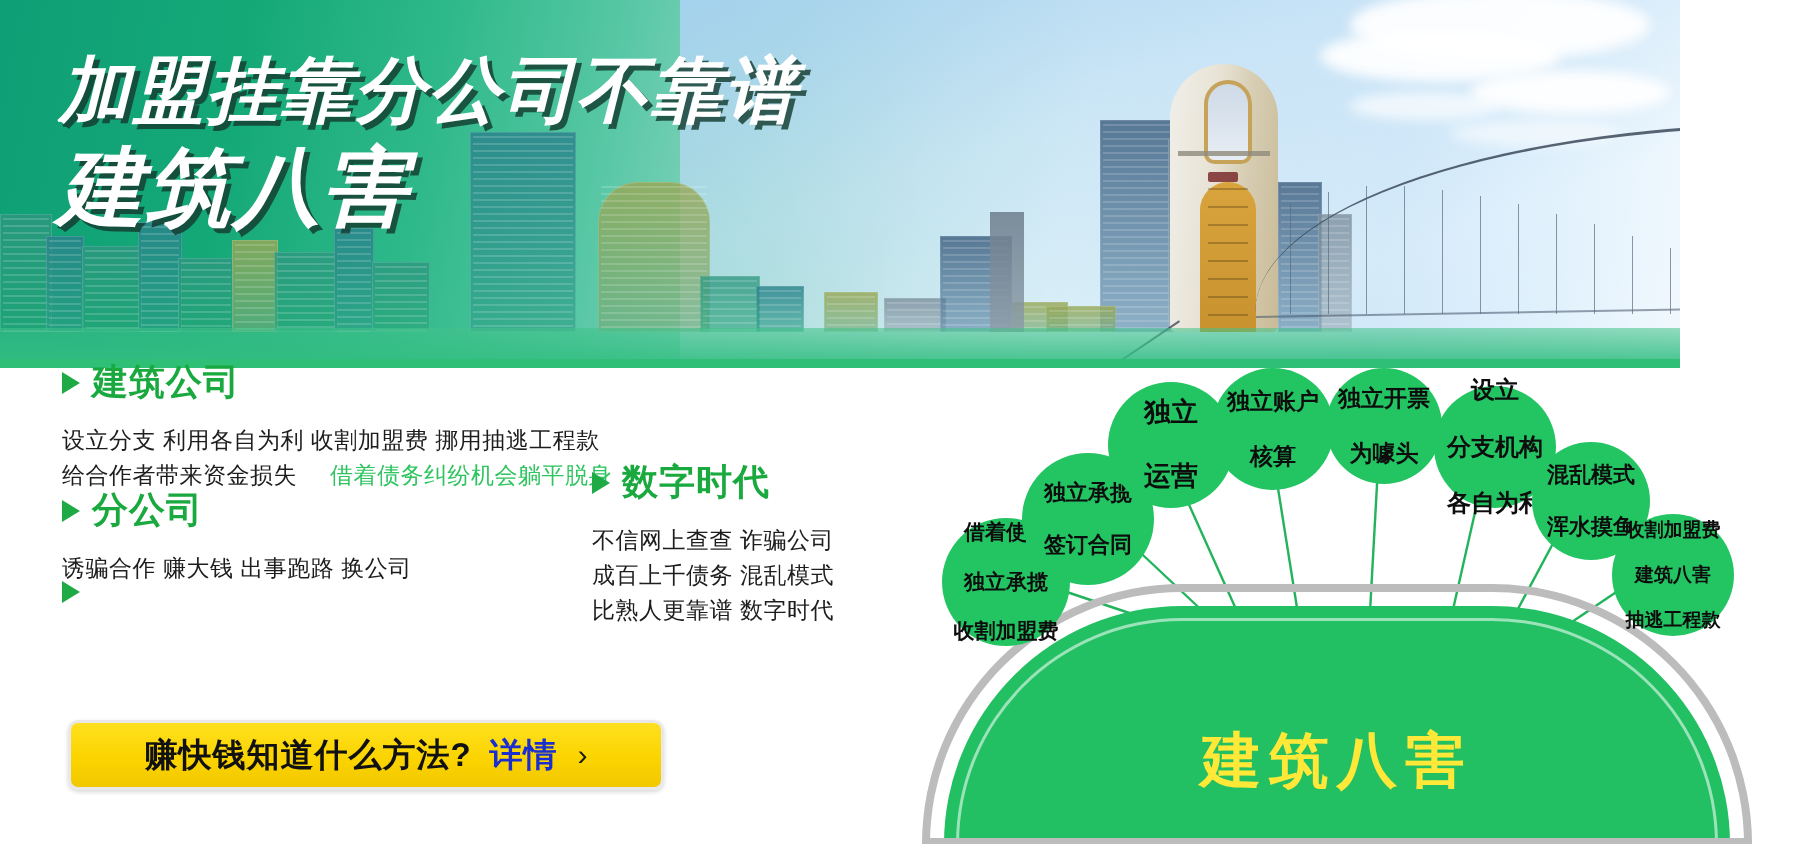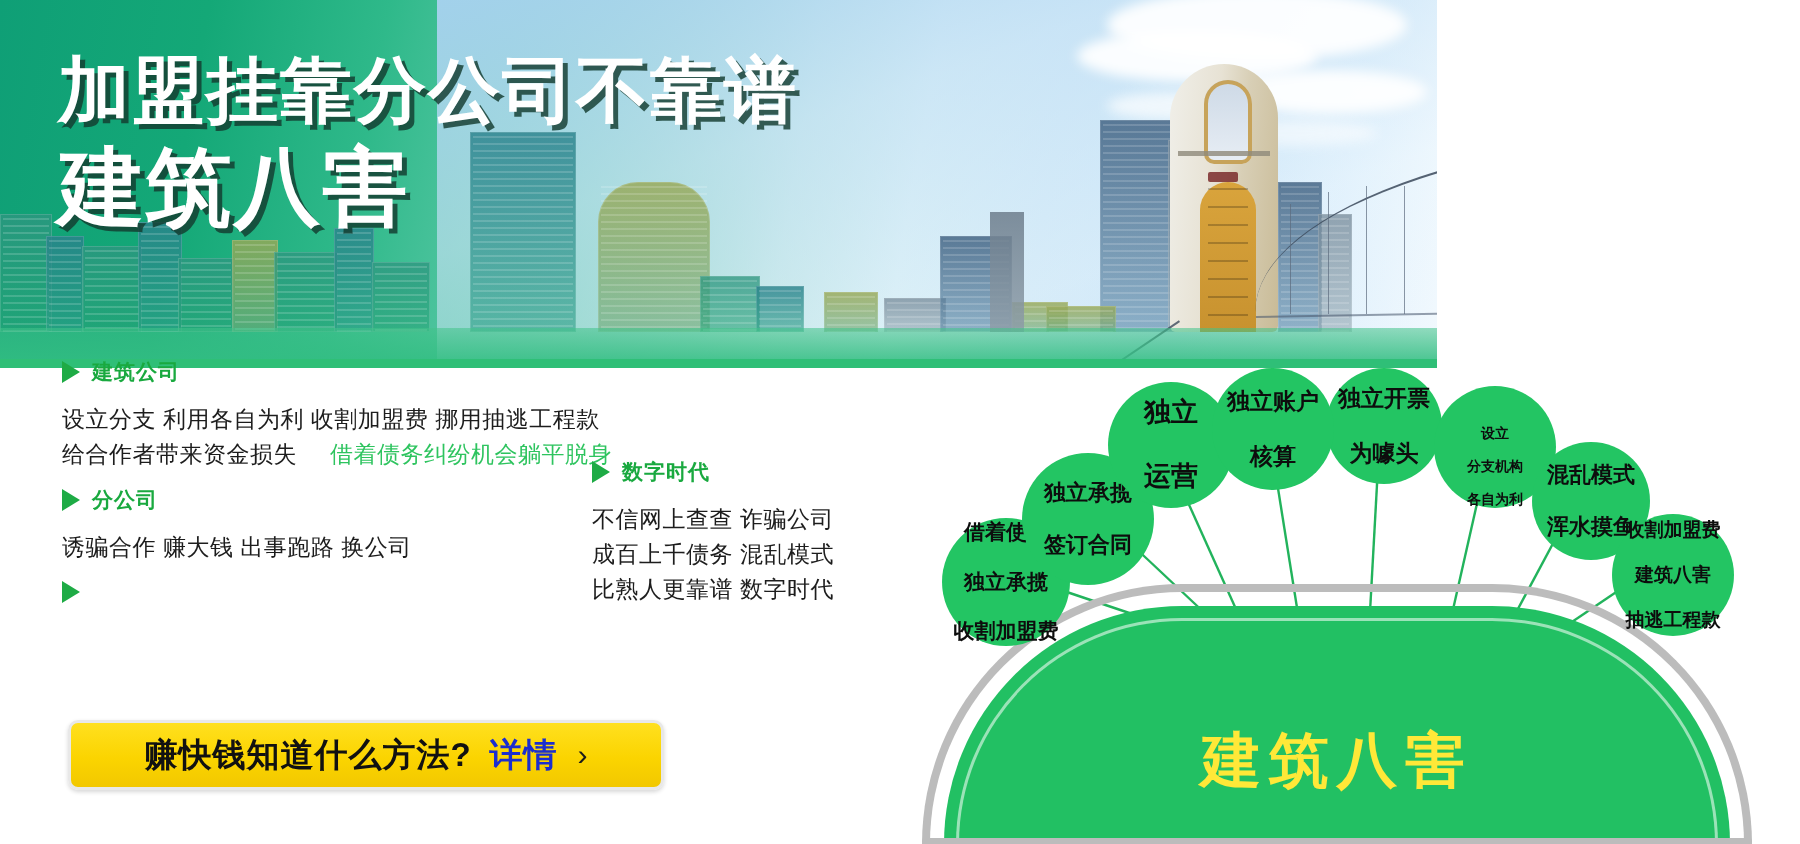--- a/index.html
+++ b/index.html
@@ -8,35 +8,36 @@
     width:1800px;height:844px;
     background:#ffffff;
     font-family:"Liberation Sans","DejaVu Sans",sans-serif;
     overflow:hidden;
     position:relative;
   }
   .page{position:relative;width:1800px;height:844px;overflow:hidden;background:#fff;}
 
   
   .hero{
-    position:absolute;left:0;top:0;width:1437px;height:368px;
+    position:absolute;left:0;top:0;width:1680px;height:368px;
     overflow:hidden;
     background:
       linear-gradient(100deg,
         #0f9f76 0%,
         #14a877 14%,
         #2fb98a 26%,
         #57c7a4 36%,
         #8dd6c3 46%,
         #bfe6e4 55%,
         #d6eef5 63%,
         #cfe8f7 72%,
         #cbe5f8 82%,
         #dff0fc 92%,
         #f2f9fe 100%);
+    font-style: italic;
   }
   
   .hero-sky{
     position:absolute;right:0;top:0;width:1000px;height:368px;
     background:linear-gradient(160deg,rgba(168,210,240,.95) 0%,rgba(198,226,246,.65) 35%,rgba(240,249,254,.25) 70%,rgba(255,255,255,0) 100%);
   }
   .cloud{position:absolute;background:rgba(255,255,255,.92);border-radius:50%;filter:blur(6px);}
   .c1{right:30px;top:-10px;width:300px;height:70px;}
   .c2{right:120px;top:30px;width:240px;height:52px;}
   .c3{right:10px;top:70px;width:200px;height:44px;}
@@ -110,21 +111,21 @@
 
   
   .content{position:absolute;left:0;top:368px;width:900px;height:476px;}
   .sec{position:absolute;}
   .sec-head{display:flex;align-items:center;gap:12px;}
   .tri{
     width:0;height:0;border-left:18px solid #1eab45;
     border-top:11px solid transparent;border-bottom:11px solid transparent;
     flex:0 0 auto;
   }
-  .sec-title{color:#19a93f;font-size:21px;font-weight:700;letter-spacing:1px;white-space:nowrap;}
+  .sec-title{color:#19a93f;font-size:36px;font-weight:700;letter-spacing:1px;white-space:nowrap;}
   .sec-body{margin-top:16px;color:#1d1d1d;font-size:23px;line-height:1.52;letter-spacing:.5px;white-space:nowrap;}
   .sec-body .hl-green{color:#2ec45f;}
 
   .s-company{left:62px;top:-10px;}
   .s-branch{left:62px;top:118px;}
   .s-contractor{left:62px;top:213px;}
   .s-digital{left:592px;top:90px;}
 
   
   .cta{
@@ -360,21 +361,21 @@
       </span>
     </div>
 
     <div class="bub" style="left:312px; top:0px;   width:122px; height:122px; font-size:23px;">
       <span>
         <span>独立账户</span><br>
         <span>核算</span>
       </span>
     </div>
 
-    <div class="bub" style="left:534px; top:18px;  width:122px; height:122px; font-size:14px;align-items:flex-end;">
+    <div class="bub" style="left:534px; top:18px;  width:122px; height:122px; font-size:24px;">
       <span>
         <span>设立</span><br>
         <span>分支机构</span><br>
         <span>各自为利</span>
       </span>
     </div>
 
     <div class="bub" style="left:632px; top:74px;  width:118px; height:118px; font-size:22px;">
       <span>
         <span>混乱模式</span><br>

